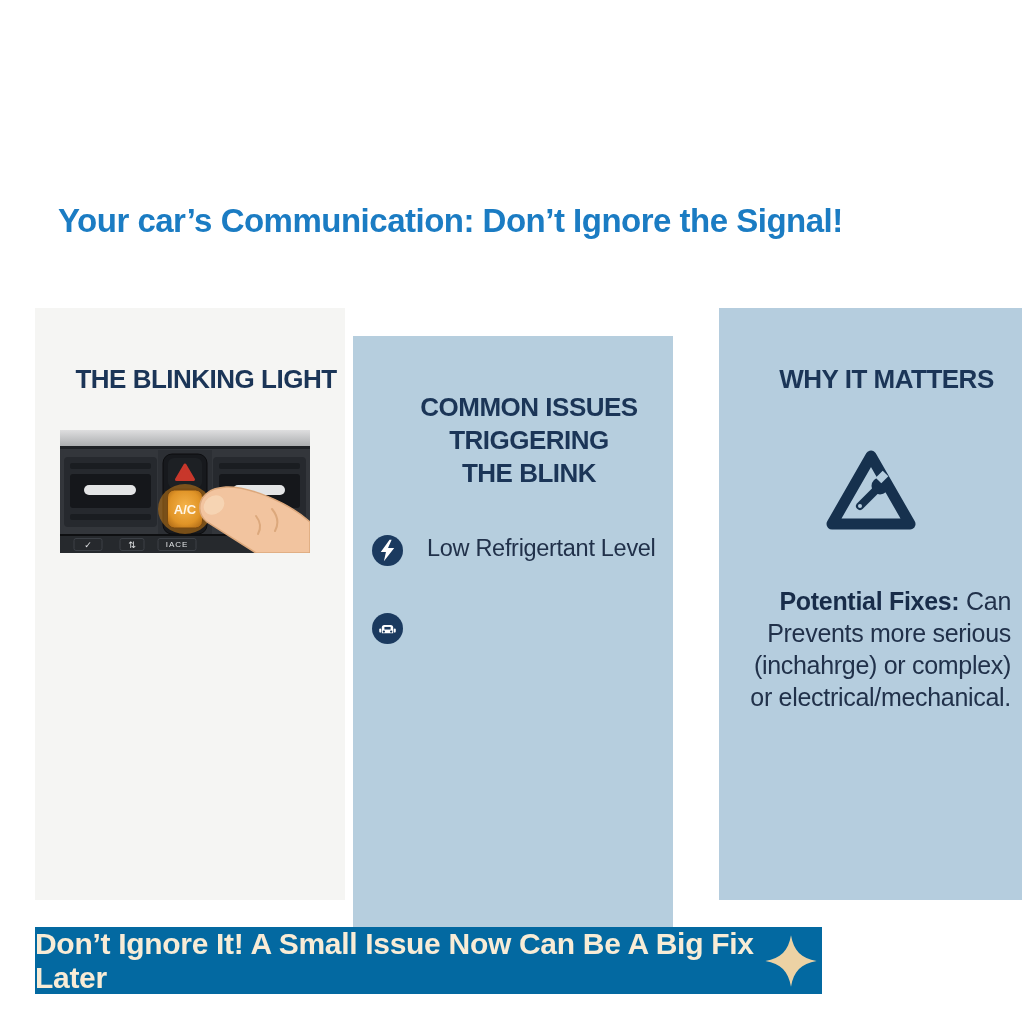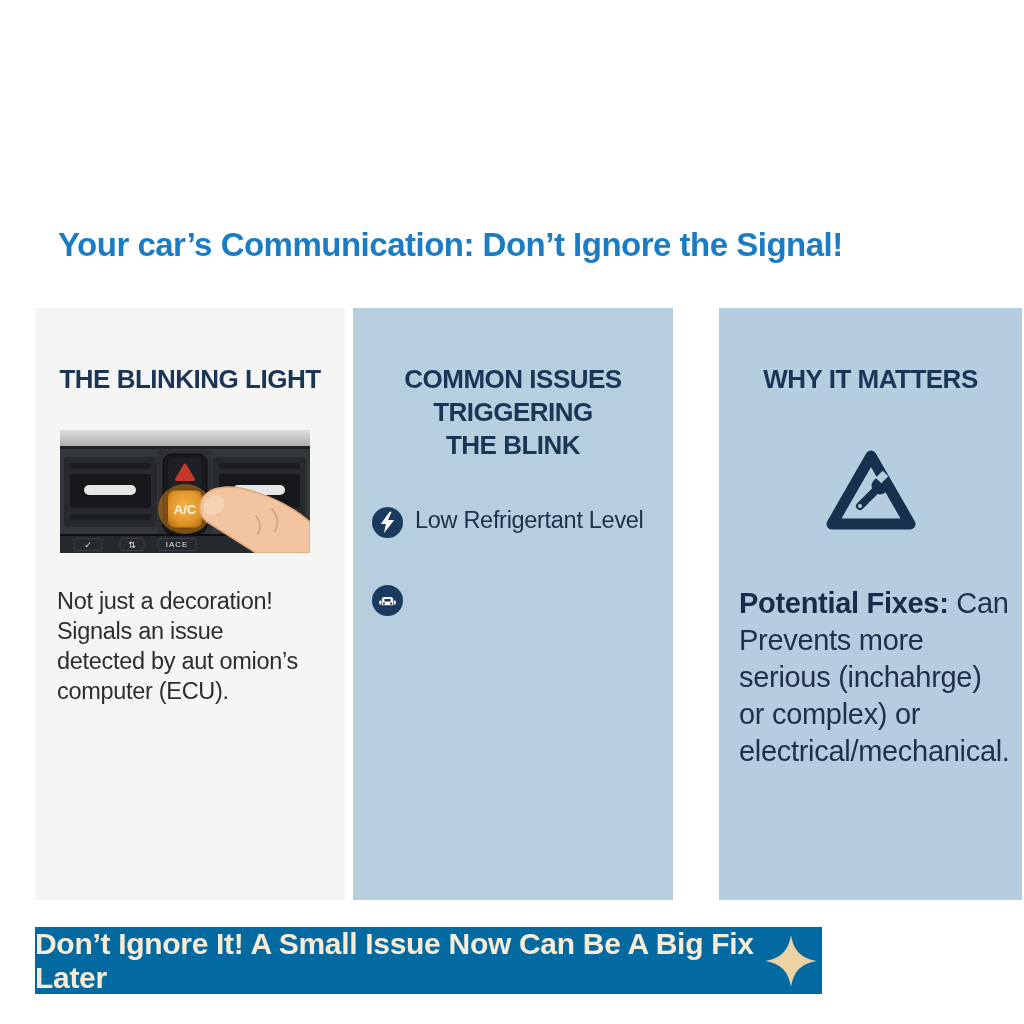--- a/index.html
+++ b/index.html
@@ -5,51 +5,51 @@
   * { margin:0; padding:0; box-sizing:border-box; }
   html,body { width:1024px; height:1024px; background:#ffffff; overflow:hidden;
               font-family:"Liberation Sans", sans-serif; }
   .stage { position:relative; width:1024px; height:1024px; background:#ffffff; }
 
   .title { position:absolute; left:58px; top:42px; width:930px;
            font-size:53px; font-weight:bold; color:#17294b;
            line-height:1.08; letter-spacing:-1.5px; white-space:pre-line; }
   .subtitle { position:absolute; left:58px; top:202px; width:930px;
               font-size:33px; font-weight:bold; color:#1b7cc3;
-              letter-spacing:-0.5px;margin-top:24px; }
+              letter-spacing:-0.5px; }
 
   .col { position:absolute; top:308px; height:592px; }
   .col-1 { left:35px;  width:310px; background:#f5f5f3; }
-  .col-2 { left:353px; width:320px; background:#b6cede; }
+  .col-2 { left:353px; width:320px; background:#b6cede;margin-top:28px; }
   .col-3 { left:687px; width:303px; background:#b5cdde;margin-left:32px; }
 
-  .col-header { position:absolute; top:55px; left:0; width:100%;
+  .col-header { position:absolute; top:55px; left:16px; width:100%;
                 text-align:center; font-size:26px; font-weight:bold;
                 color:#1b3557; letter-spacing:-0.5px; line-height:1.27;
                 white-space:pre-line; }
 
   .panel-illustration { position:absolute; left:25px; top:122px; width:250px; height:123px; }
 
   .col1-body { position:absolute; left:22px; top:279px; width:275px;
                font-size:23.5px; color:#2d2d2d; line-height:1.27;
                white-space:pre-line; letter-spacing:-0.3px; }
 
   .issues { position:absolute; left:19px; top:198px; width:292px; }
-  .issue { display:flex; align-items:flex-start; gap:12px; }
+  .issue { display:flex; align-items:flex-start; gap:24px; }
   .issue.gap-lg { margin-bottom:46px; }
   .issue.gap-sm { margin-bottom:23px; }
   .issue-icon { width:31px; height:31px; flex:none; margin-top:1px; }
   .issue-label { font-size:23.5px; color:#21314a; line-height:1.26;
                  letter-spacing:-0.3px; white-space:pre-line; }
 
   .warning-icon-wrap { position:absolute; left:50%; top:134px; transform:translateX(-50%);
                        width:106px; height:94px; }
   .col3-body { position:absolute; left:20px; top:277px; width:272px;
-               font-size:29px; color:#21314a; line-height:1.28;
-               letter-spacing:-0.3px; }
+               font-size:25px; color:#21314a; line-height:1.28;
+               letter-spacing:-0.3px;text-align:right; }
   .col3-body .lead { font-weight:bold; color:#182c49; }
 
   .banner { position:absolute; left:35px; top:927px; width:787px; height:67px;
             background:#0369a1; display:flex; align-items:center; justify-content:center; }
   .banner-text { font-size:30px; font-weight:bold; color:#f8ecd6; letter-spacing:-0.3px; }
   .banner-sparkle { position:absolute; right:4px; top:50%; transform:translateY(-50%);
                     width:54px; height:54px; }
 
   .glyph-font { font-family:"DejaVu Sans", sans-serif; }
 </style>
@@ -123,24 +123,20 @@
       <g>
         <path d="M214,123 C222,111 238,104 250,108 L250,123 Z" fill="#efc09a" stroke="#dca87c" stroke-width="1.5"></path>
         <path d="M146,64 C138,71 137,84 147,92 L196,123 L250,123 L250,92
                  C228,72 188,56 166,57 C157,58 151,59 146,64 Z" fill="#f2c49f" stroke="#dca87c" stroke-width="1.5"></path>
         <ellipse cx="154" cy="75" rx="11" ry="9" transform="rotate(-38 154 75)" fill="#f7d7b6" opacity="0.85"></ellipse>
         <path d="M196,86 q7,9 2,18" fill="none" stroke="#dca87c" stroke-width="2" stroke-linecap="round"></path>
         <path d="M212,79 q9,11 3,22" fill="none" stroke="#dca87c" stroke-width="2" stroke-linecap="round"></path>
       </g>
     </svg>
 
-    <p class="col1-body">Not just a decoration!
-Signals an issue
-detected by aut omion’s
-computer (ECU).</p>
   </section>
 
   <section class="col col-2">
     <div class="col-header">COMMON ISSUES
 TRIGGERING
 THE BLINK</div>
 
     <div class="issues">
 
       <div class="issue gap-lg">

